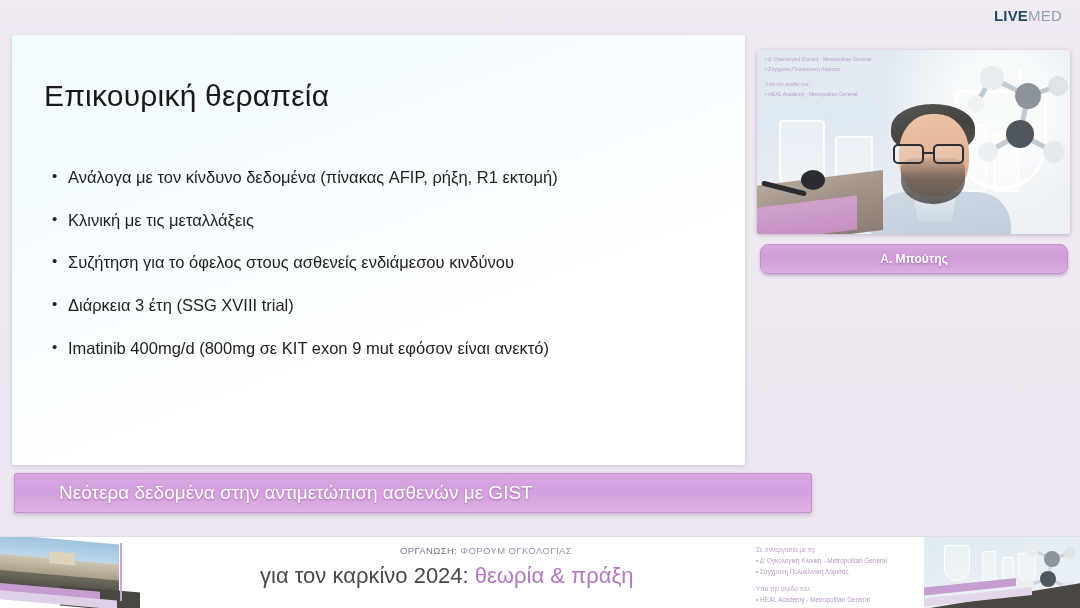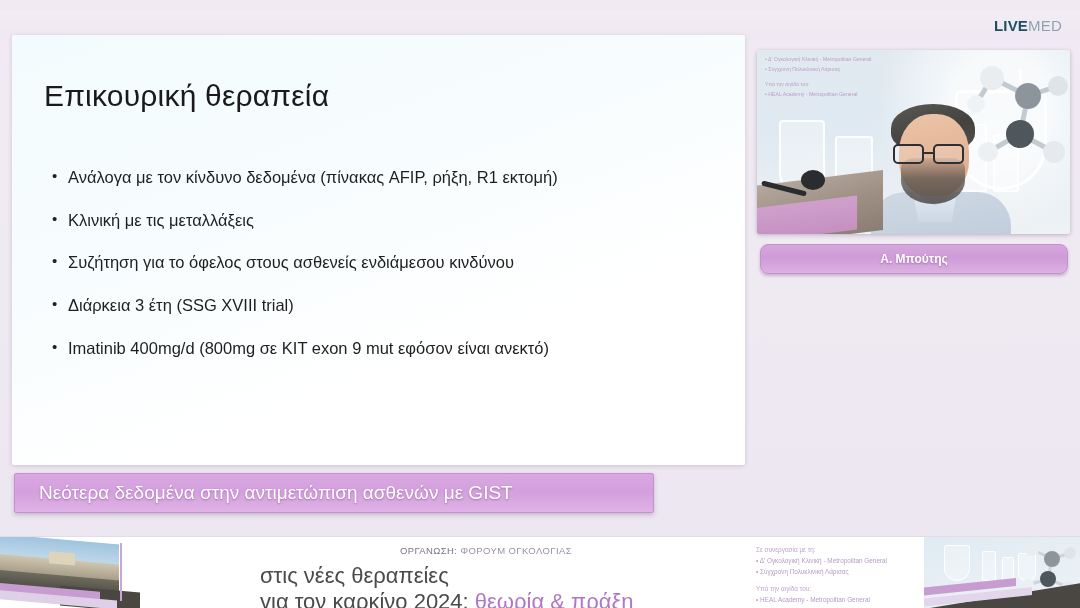--- a/index.html
+++ b/index.html
@@ -5,21 +5,21 @@
   * { margin:0; padding:0; box-sizing:border-box; }
   html,body{ width:1080px; height:608px; overflow:hidden; }
   body{
     font-family:"Liberation Sans", sans-serif;
     background:linear-gradient(180deg,#f1eaf3 0%,#efe9f2 40%,#ece6f0 100%);
     position:relative;
   }
 
   
   #topbar{
-    position:absolute; left:0; top:10px; width:1080px; height:30px;
+    position:absolute; left:0; top:0; width:1080px; height:30px;
     background:linear-gradient(180deg,#f2ecf4 0%,#efe8f2 100%);
   }
   #logo{
     position:absolute; right:18px; top:7px;
     font-size:15px; font-weight:bold; letter-spacing:.2px;
     font-family:"Liberation Sans", sans-serif;
     white-space:nowrap;
   }
   #logo .live{ color:#1f4e63; font-weight:bold; }
   #logo .med { color:#8fa3ae; font-weight:normal; }
@@ -153,26 +153,26 @@
     box-shadow:0 2px 3px rgba(80,50,90,.28);
     display:flex; align-items:center; justify-content:center;
   }
   #nameplate span{
     color:#ffffff; font-size:12px; font-weight:bold;
     text-shadow:0 1px 2px rgba(110,60,120,.55);
   }
 
   
   #session{
-    position:absolute; left:14px; top:473px; width:640px; height:40px;
+    position:absolute; left:14px; top:473px; width:798px; height:40px;
     border-radius:2px;
     background:linear-gradient(180deg,#d9a9e2 0%,#d49fdd 45%,#dfb2e6 100%);
     border:1px solid #c78fd0;
     box-shadow:0 2px 4px rgba(80,50,90,.25);
-    display:flex; align-items:center; padding-left:24px;
+    display:flex; align-items:center; padding-left:44px;
   }
   #session span{
     color:#ffffff; font-size:19px;
     text-shadow:0 1px 2px rgba(110,60,120,.5);
   }
 
   
   #footer{
     position:absolute; left:0; top:536px; width:1080px; height:72px;
     background:#ffffff;
@@ -359,21 +359,20 @@
   <div id="acro-bar2"></div>
   <div id="vsep"></div>
 
 
   <div id="org">
     <span class="b">ΟΡΓΑΝΩΣΗ:</span>
     <span>ΦΟΡΟΥΜ ΟΓΚΟΛΟΓΙΑΣ</span>
   </div>
 
   <div id="theme">
-    <span>στις νέες θεραπείες</span>
     <span class="l2"><span>για τον καρκίνο 2024: </span><span class="hl">θεωρία &amp; πράξη</span></span>
   </div>
 
   <div id="partners">
     <div class="hd">Σε συνεργασία με τη:</div>
     <div>• Δ' Ογκολογική Κλινική - Metropolitan General</div>
     <div>• Σύγχρονη Πολυκλινική Λάρισας</div>
     <div class="gap"></div>
     <div class="hd">Υπό την αιγίδα του:</div>
     <div>• HEAL Academy - Metropolitan General</div>

